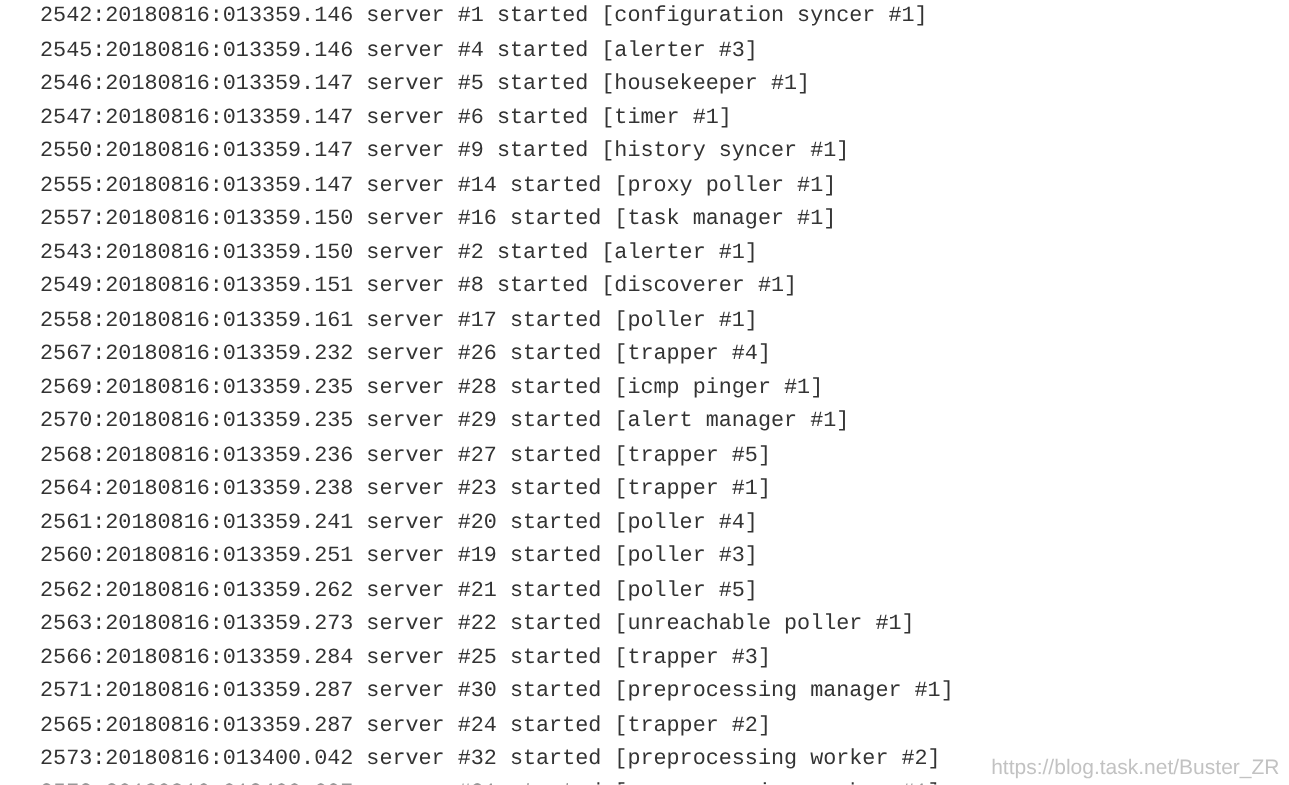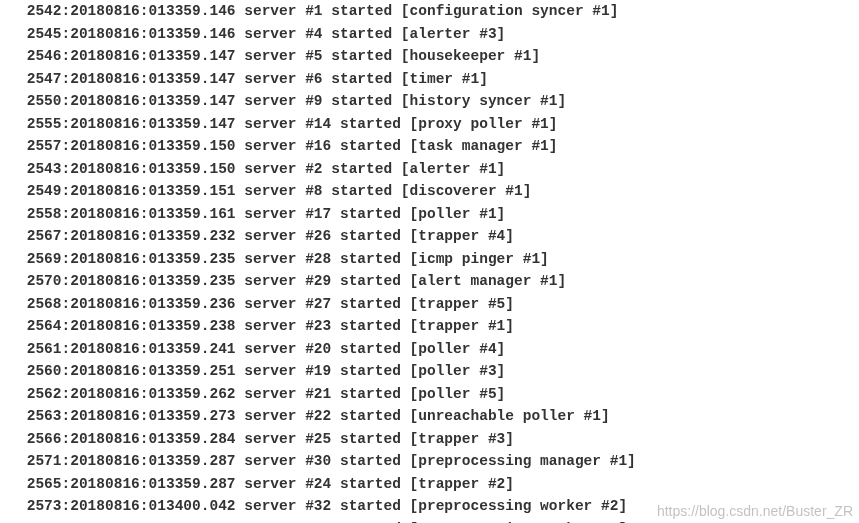--- a/index.html
+++ b/index.html
@@ -16,30 +16,29 @@
     font-size: 14.5px;
     line-height: 22.5px;
     color: #333333;
     white-space: pre;
     padding-left: 18px;
     padding-top: 0px;
     letter-spacing: 0px;
   }
   .log-line {
     display: block;
-    font-weight: bold;
   }
   .watermark {
     position: absolute;
     right: 6px;
     bottom: 4px;
     font-family: Arial, sans-serif;
     font-size: 14px;
     color: rgba(120,120,120,0.45);
     letter-spacing: 0px;
   }
 </style>
 </head>
 <body>
 
 <div class="log-container" id="log-container"><span class="log-line"> 2542:20180816:013359.146 server #1 started [configuration syncer #1]</span><span class="log-line"> 2545:20180816:013359.146 server #4 started [alerter #3]</span><span class="log-line"> 2546:20180816:013359.147 server #5 started [housekeeper #1]</span><span class="log-line"> 2547:20180816:013359.147 server #6 started [timer #1]</span><span class="log-line"> 2550:20180816:013359.147 server #9 started [history syncer #1]</span><span class="log-line"> 2555:20180816:013359.147 server #14 started [proxy poller #1]</span><span class="log-line"> 2557:20180816:013359.150 server #16 started [task manager #1]</span><span class="log-line"> 2543:20180816:013359.150 server #2 started [alerter #1]</span><span class="log-line"> 2549:20180816:013359.151 server #8 started [discoverer #1]</span><span class="log-line"> 2558:20180816:013359.161 server #17 started [poller #1]</span><span class="log-line"> 2567:20180816:013359.232 server #26 started [trapper #4]</span><span class="log-line"> 2569:20180816:013359.235 server #28 started [icmp pinger #1]</span><span class="log-line"> 2570:20180816:013359.235 server #29 started [alert manager #1]</span><span class="log-line"> 2568:20180816:013359.236 server #27 started [trapper #5]</span><span class="log-line"> 2564:20180816:013359.238 server #23 started [trapper #1]</span><span class="log-line"> 2561:20180816:013359.241 server #20 started [poller #4]</span><span class="log-line"> 2560:20180816:013359.251 server #19 started [poller #3]</span><span class="log-line"> 2562:20180816:013359.262 server #21 started [poller #5]</span><span class="log-line"> 2563:20180816:013359.273 server #22 started [unreachable poller #1]</span><span class="log-line"> 2566:20180816:013359.284 server #25 started [trapper #3]</span><span class="log-line"> 2571:20180816:013359.287 server #30 started [preprocessing manager #1]</span><span class="log-line"> 2565:20180816:013359.287 server #24 started [trapper #2]</span><span class="log-line"> 2573:20180816:013400.042 server #32 started [preprocessing worker #2]</span><span class="log-line"> 2572:20180816:013400.097 server #31 started [preprocessing worker #1]</span></div>
 
-<div class="watermark">https://blog.csdn.net/Buster_ZR</div>
+<div class="watermark">https://blog.task.net/Buster_ZR</div>
 
 </body></html>

